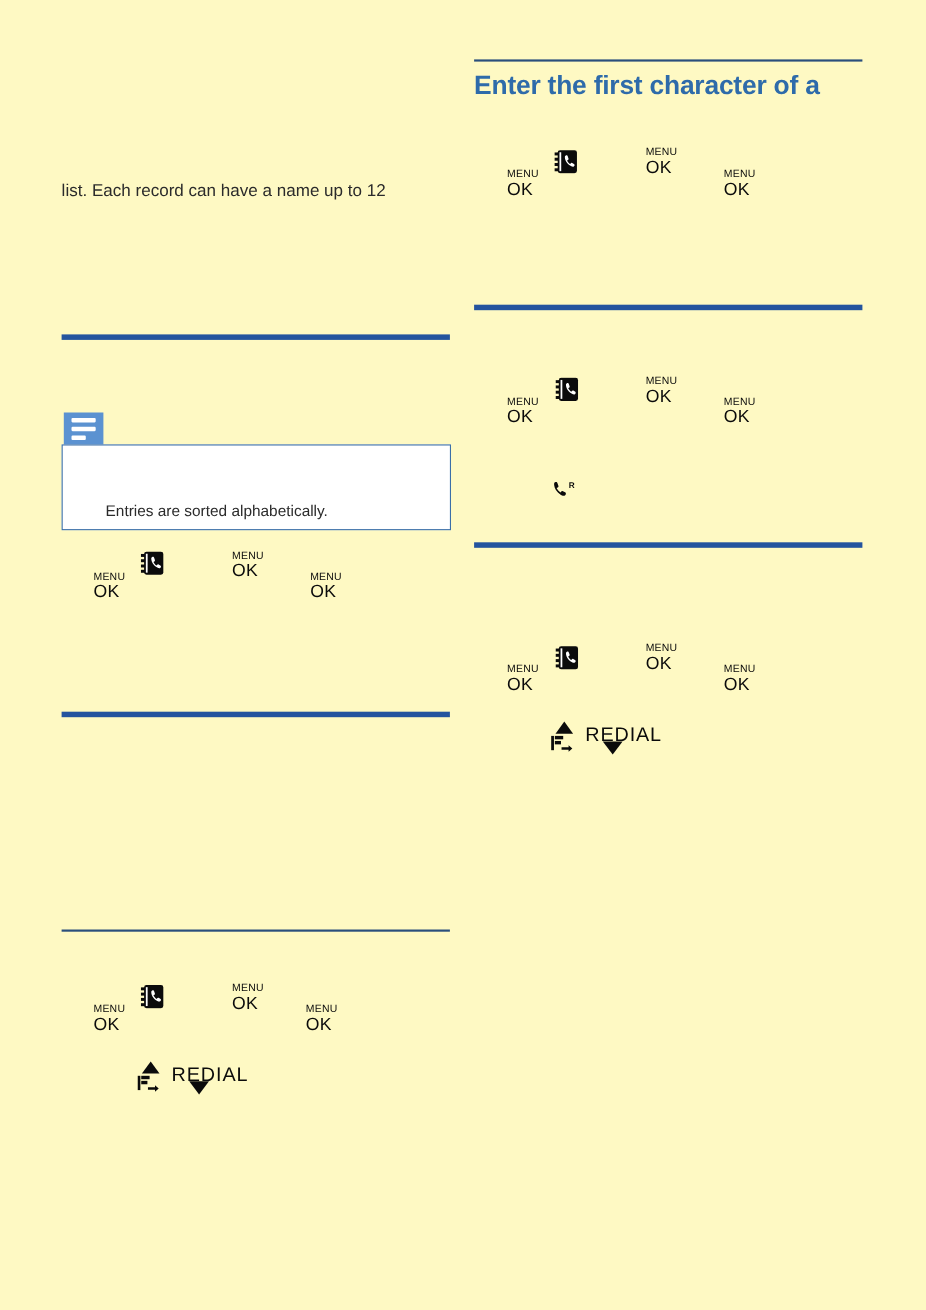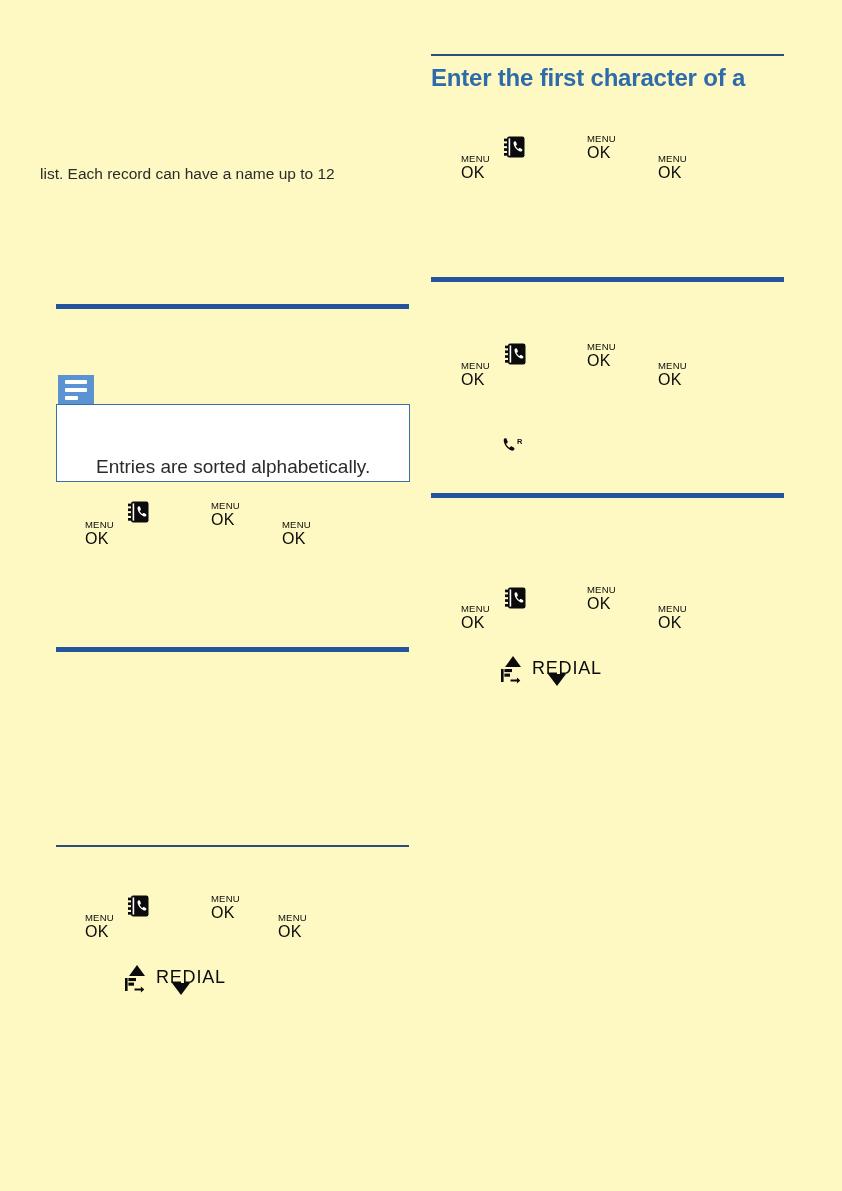--- a/index.html
+++ b/index.html
@@ -79,21 +79,21 @@
 
   .note-box {
     position: absolute;
     border: 1.5px solid #3B6FA8;
     background: #ffffff;
     box-sizing: border-box;
   }
   .note-text {
     position: absolute;
     color: #2B2B2B;
-    font-size: 19px;
+    font-size: 14px;
     white-space: nowrap;
   }
 
   
   .key-menuok {
     position: absolute;
     color: #0B0B0B;
     line-height: 1;
     font-family: "Liberation Sans", sans-serif;
   }
@@ -267,21 +267,21 @@
         <rect x="0" y="1" width="2.6" height="13" fill="#0B0B0B"></rect>
         <rect x="3.4" y="1" width="7.6" height="3.1" fill="#0B0B0B"></rect>
         <rect x="3.4" y="5.6" width="5.6" height="3.1" fill="#0B0B0B"></rect>
         <path d="M9.5 11.4h6.4v-1.9l3.4 3.0-3.4 3.0v-1.9H9.5z" fill="#0B0B0B"></path>
       </svg>
     </div>
     <div class="redial-label" style="left:32px; top:3px;">REDIAL</div>
     <div class="tri tri-down" style="left:48px; top:19px;"></div>
   </div>
 
-  <div class="body-text" style="left:40px; top:165px;">list. Each record can have a name up to 12</div>
+  <div class="body-text" style="left:56px; top:165px;">list. Each record can have a name up to 12</div>
 
   <div class="rule-thick" style="left:56px; top:304px; width:353px;"></div>
 
   <div class="note-tab" style="left:58px; top:375px;">
     <i></i>
     <i></i>
     <i></i>
   </div>
   <div class="note-box" style="left:56px; top:404px; width:354px; height:78px;"></div>
   <div class="note-text" style="left:96px; top:456px;">Entries are sorted alphabetically.</div>

